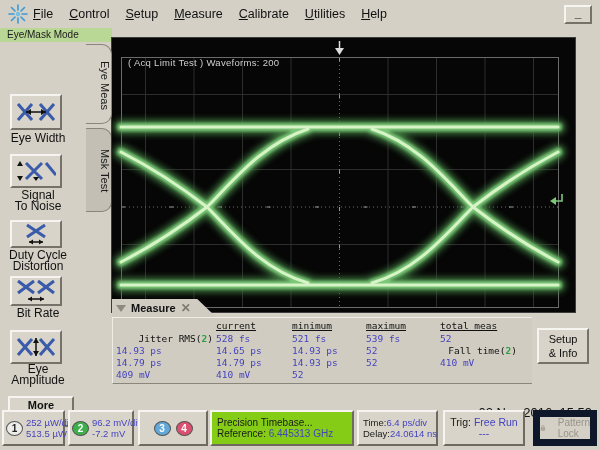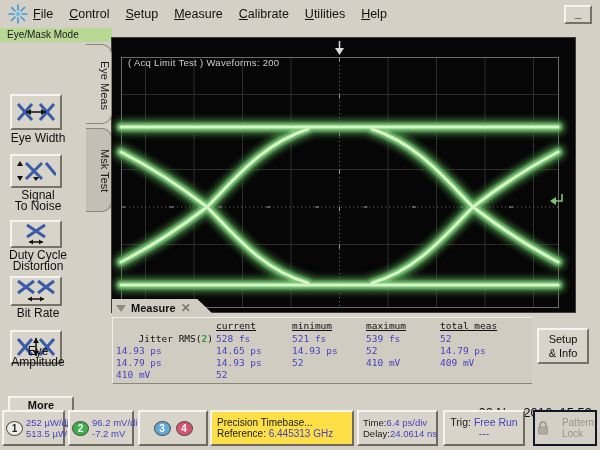--- a/index.html
+++ b/index.html
@@ -62,25 +62,25 @@
   .bb { position:absolute; top:410px; height:36px; background:#d8d4ca;
     border-top:2px solid #f6f4f0; border-left:2px solid #f6f4f0; border-right:2px solid #6e6a62; border-bottom:2px solid #6e6a62;
     display:flex; align-items:center; }
   .chnum { width:17px; height:15px; border-radius:50%; border:1px solid #555; display:flex; align-items:center; justify-content:center;
     font-size:10px; font-weight:bold; flex:none; }
   .bb .lines { font-size:9.5px; line-height:11px; color:#4543c0; white-space:nowrap; }
   .blk { color:#1a1a1a; }
   #btn-ch1 { left:2px; width:63px; gap:3px; padding-left:2px; }
   #btn-ch2 { left:68px; width:66px; gap:3px; padding-left:2px; }
   #btn-ch34 { left:138px; width:70px; justify-content:center; gap:5px; }
-  #btn-timebase { left:210px; width:144px; background:#fde047; padding-left:5px; }
+  #btn-timebase { left:210px; width:144px; background:#84cc16; padding-left:5px; }
   #btn-time { left:357px; width:81px; padding-left:4px; }
   #btn-trig { left:443px; width:82px; flex-direction:column; justify-content:center; }
   #btn-pattern { left:533px; width:64px; gap:12px; justify-content:center; background:#d4d0c6;
-    border:2px solid #0f172a; color:#98948a; }
+    border:7px solid #0f172a; color:#98948a; }
   #btn-trig .lines { font-size:10.5px; text-align:center; }
   #btn-pattern .lines { color:#98948a; font-size:10px; }
 </style>
 </head>
 <body>
 
 <div id="menubar">
   <svg id="logo" viewBox="0 0 22 22">
     <g stroke="#3a9ad8" stroke-width="1.6" stroke-linecap="round">
       <line x1="11" y1="2" x2="11" y2="7"></line>
@@ -179,21 +179,21 @@
     <svg width="40" height="24" viewBox="0 0 40 24">
       <g stroke="#3a5aaa" stroke-width="3" fill="none">
           <path d="M2,4 L16,20 M16,4 L2,20 M24,4 L38,20 M38,4 L24,20"></path>
         </g>
       <g stroke="#111" stroke-width="1.5">
           <line x1="20" y1="3" x2="20" y2="21"></line>
         </g>
       <path d="M20,3 l-3,5 h6 z M20,21 l-3,-5 h6 z" fill="#111"></path>
     </svg>
   </div>
-  <div class="side-label" style="top:304px;">
+  <div class="side-label" style="top:322px;">
     <div>Eye</div>
       <div>Amplitude</div>
   </div>
 
   <div id="more-btn">
     <div>More</div>
       <div>(3 of 3)</div>
   </div>
 </div>
 
@@ -281,20 +281,21 @@
     <div class="vcell">528 fs</div>
     <div class="vcell">521 fs</div>
     <div class="vcell">539 fs</div>
     <div class="vcell">52</div>
 
     <div class="vcell">14.93 ps</div>
     <div class="vcell">14.65 ps</div>
     <div class="vcell">14.93 ps</div>
     <div class="vcell">52</div>
 
+    <div class="lcell"><span>Fall time(</span><span class="src2">2</span><span>)</span></div>
     <div class="vcell">14.79 ps</div>
     <div class="vcell">14.79 ps</div>
     <div class="vcell">14.93 ps</div>
     <div class="vcell">52</div>
 
     <div class="vcell">410 mV</div>
     <div class="vcell">409 mV</div>
     <div class="vcell">410 mV</div>
     <div class="vcell">52</div>
   </div>

